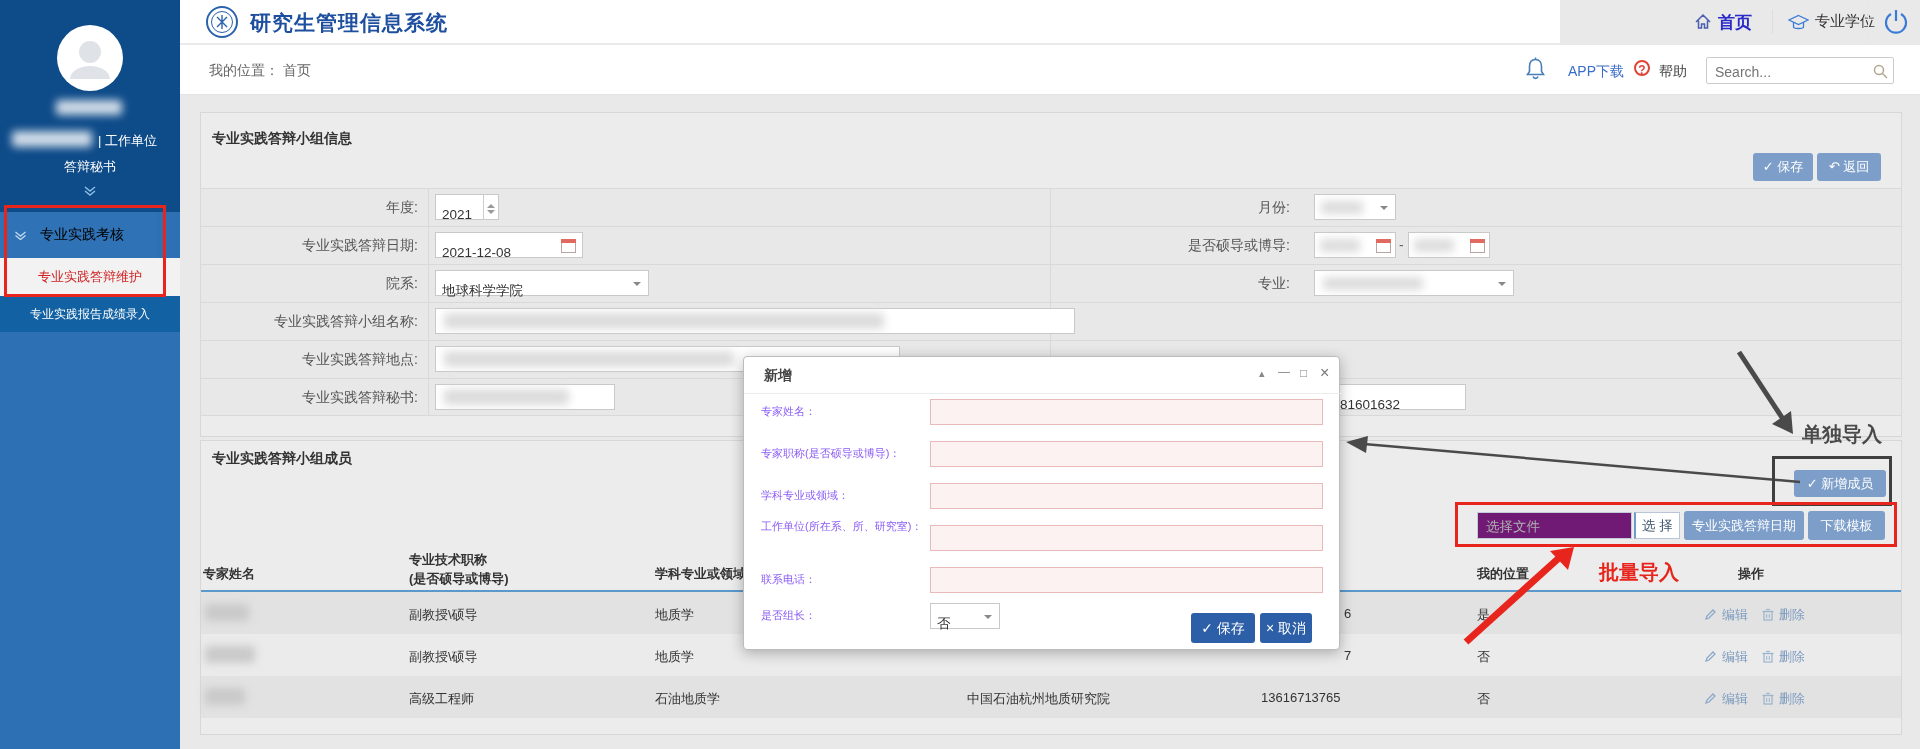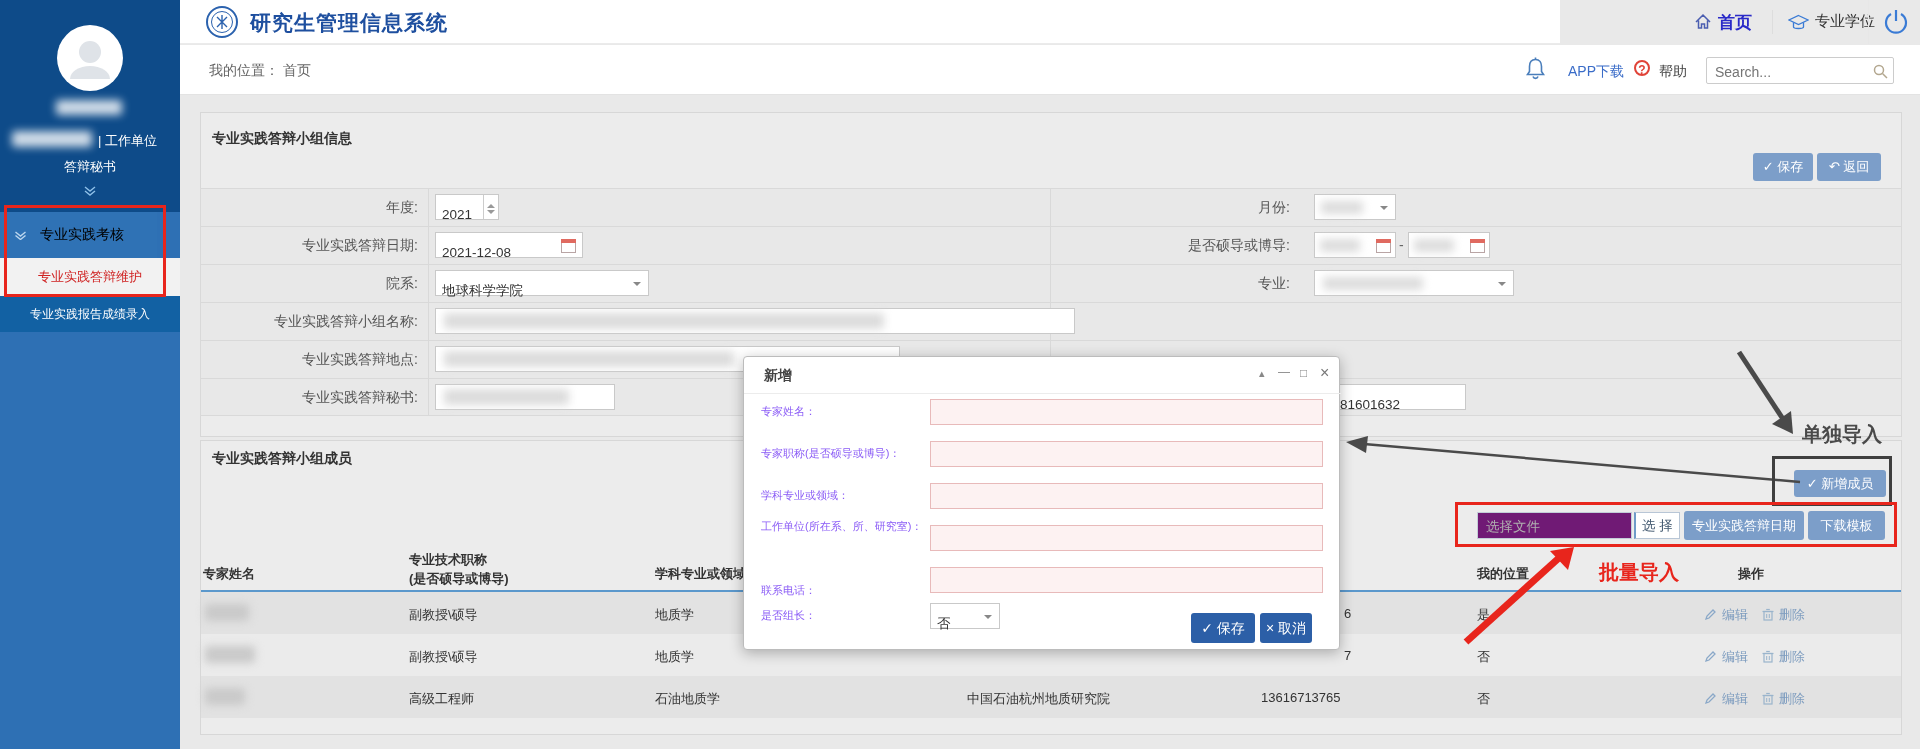--- a/index.html
+++ b/index.html
@@ -323,21 +323,21 @@
 
   <span class="mlabel" style="left:17px;top:87px;width:176px">专家职称(是否硕导或博导)：</span>
   <span class="inp pinki" style="left:186px;top:84px;width:393px"></span>
 
   <span class="mlabel" style="left:17px;top:129px;width:176px">学科专业或领域：</span>
   <span class="inp pinki" style="left:186px;top:126px;width:393px"></span>
 
   <span class="mlabel" style="left:17px;top:160px;width:172px">工作单位(所在系、所、研究室)：</span>
   <span class="inp pinki" style="left:186px;top:168px;width:393px"></span>
 
-  <span class="mlabel" style="left:17px;top:224px;width:176px">联系电话：</span>
+  <span class="mlabel" style="left:17px;top:213px;width:176px">联系电话：</span>
   <span class="inp pinki" style="left:186px;top:210px;width:393px"></span>
 
   <span class="mlabel" style="left:17px;top:249px;width:176px">是否组长：</span>
   <span class="inp" style="left:186px;top:246px;width:70px">
     <span>否</span>
     <span class="chev" style="right:7px;top:11px"></span>
   </span>
 
   <div class="btn-db" style="left:447px;top:256px;width:64px;height:30px;line-height:30px">
     <span>✓ </span><span>保存</span>

